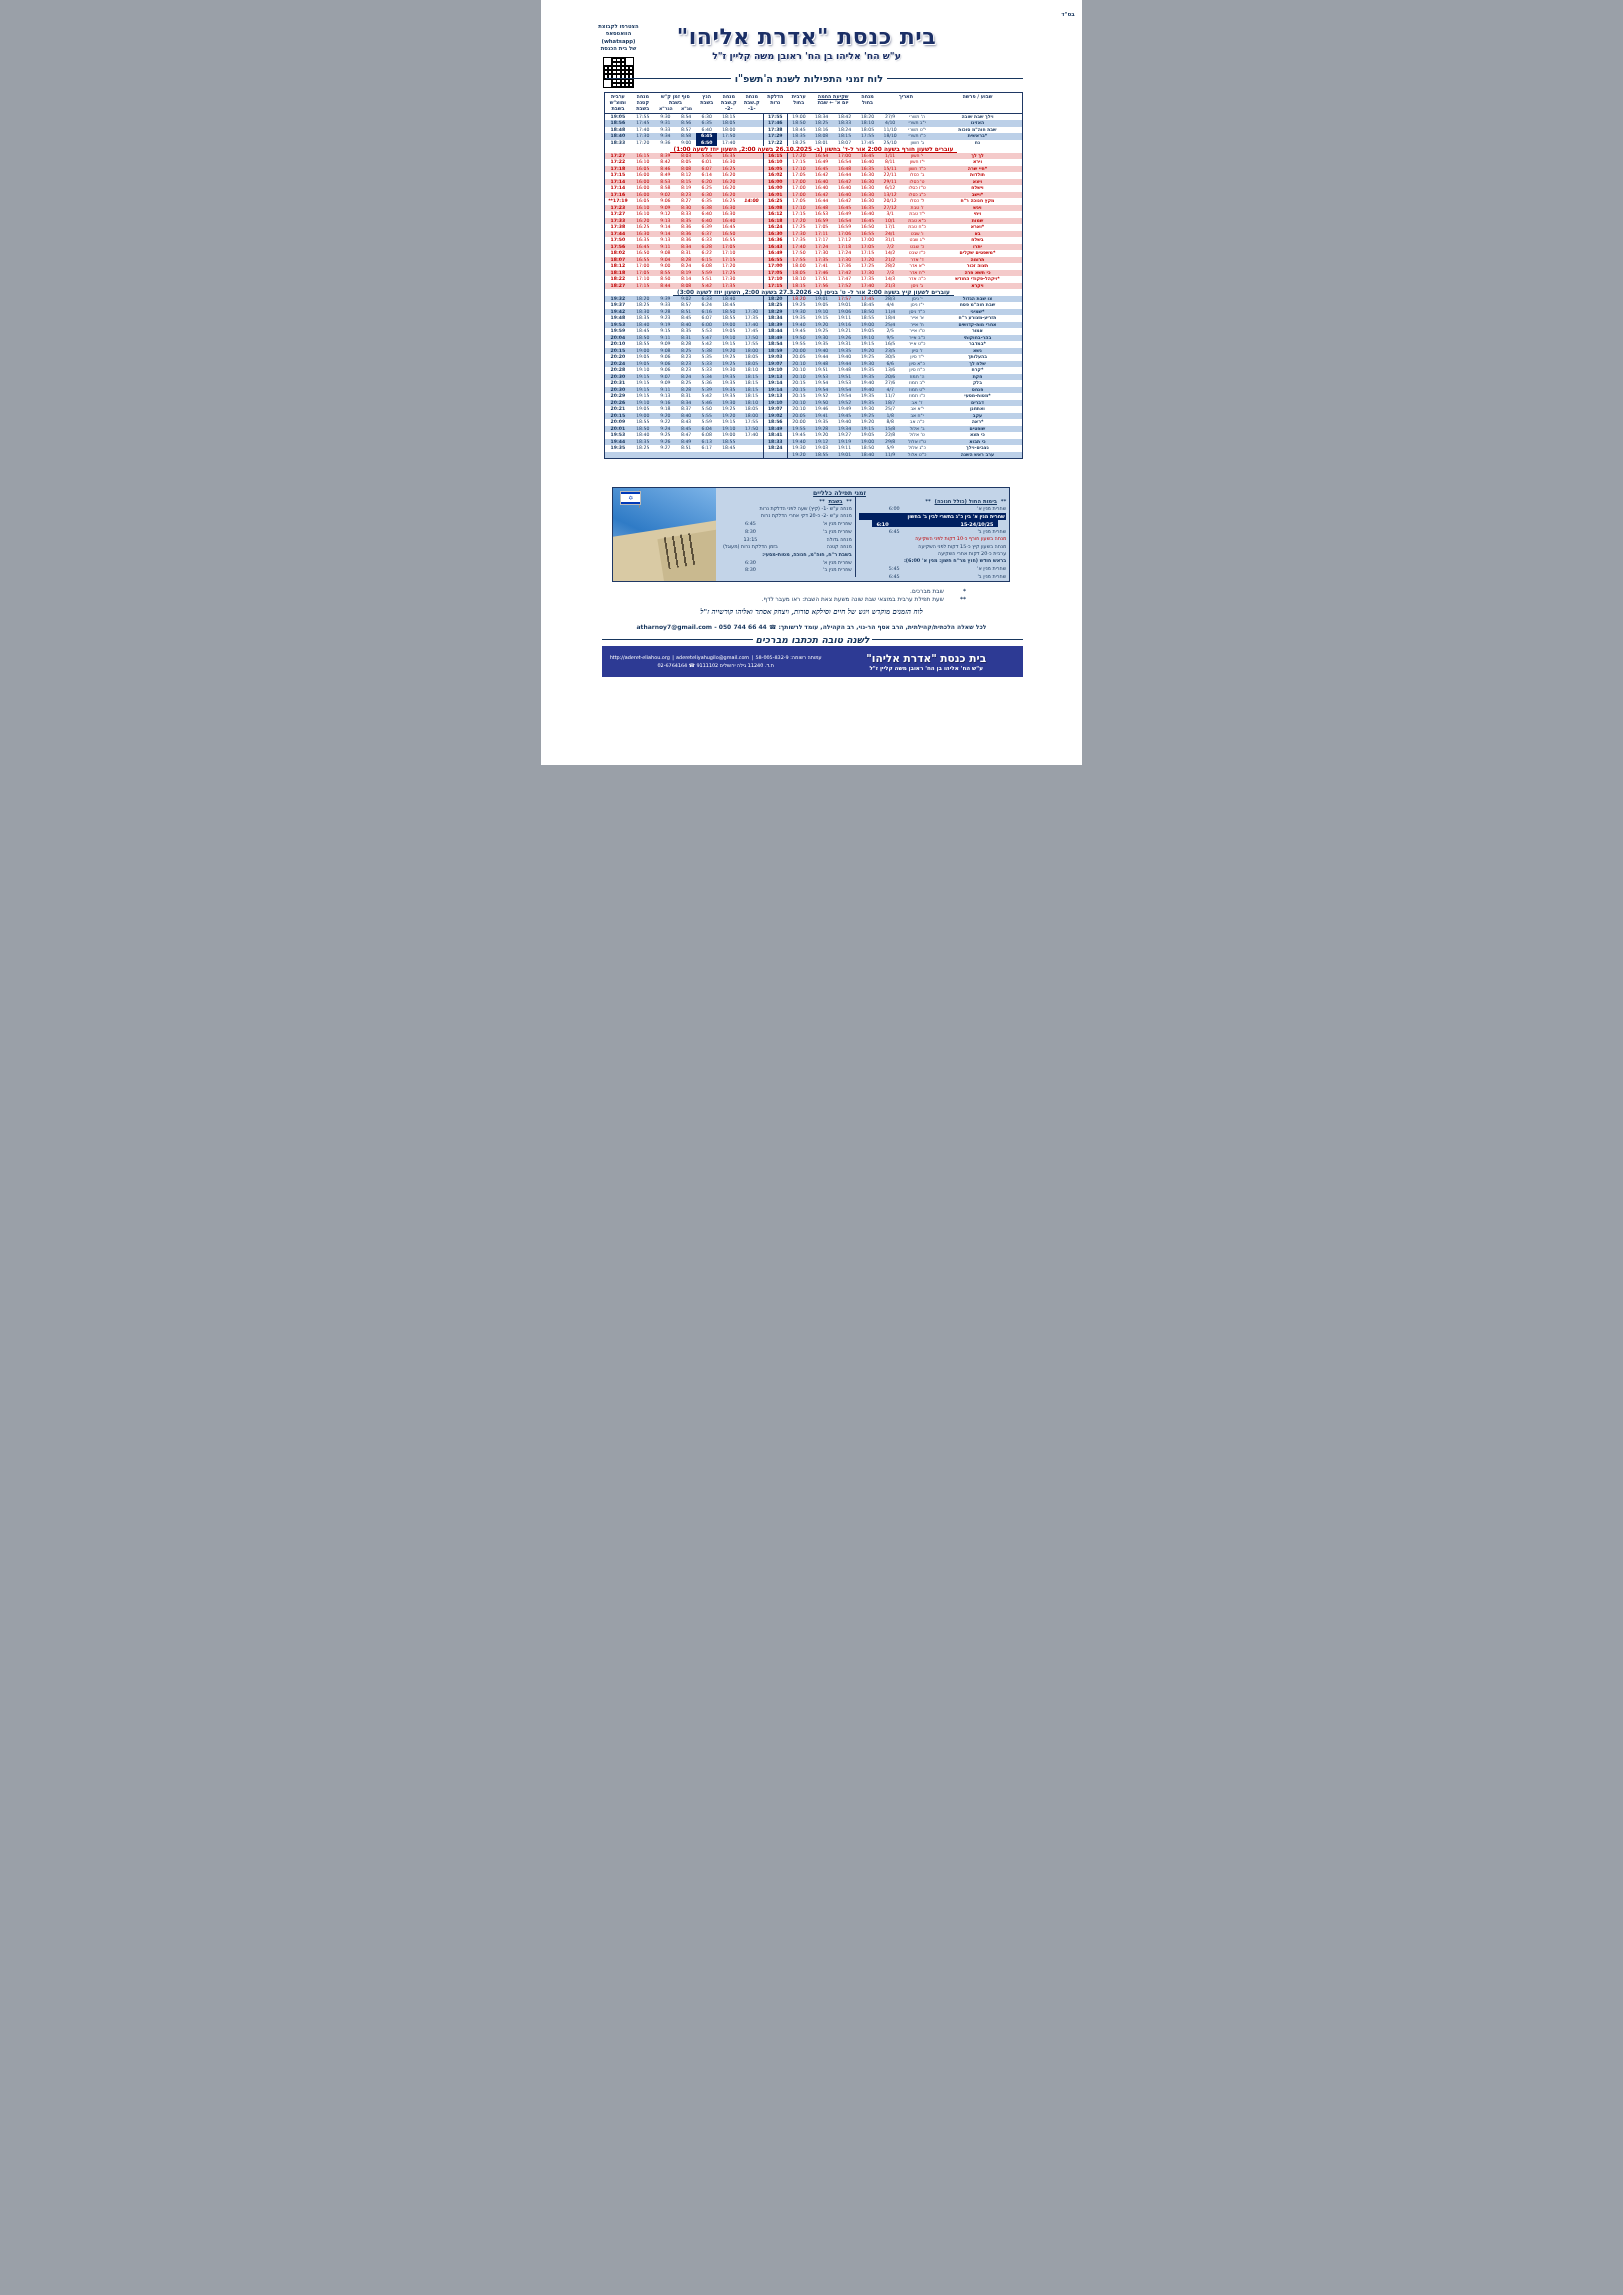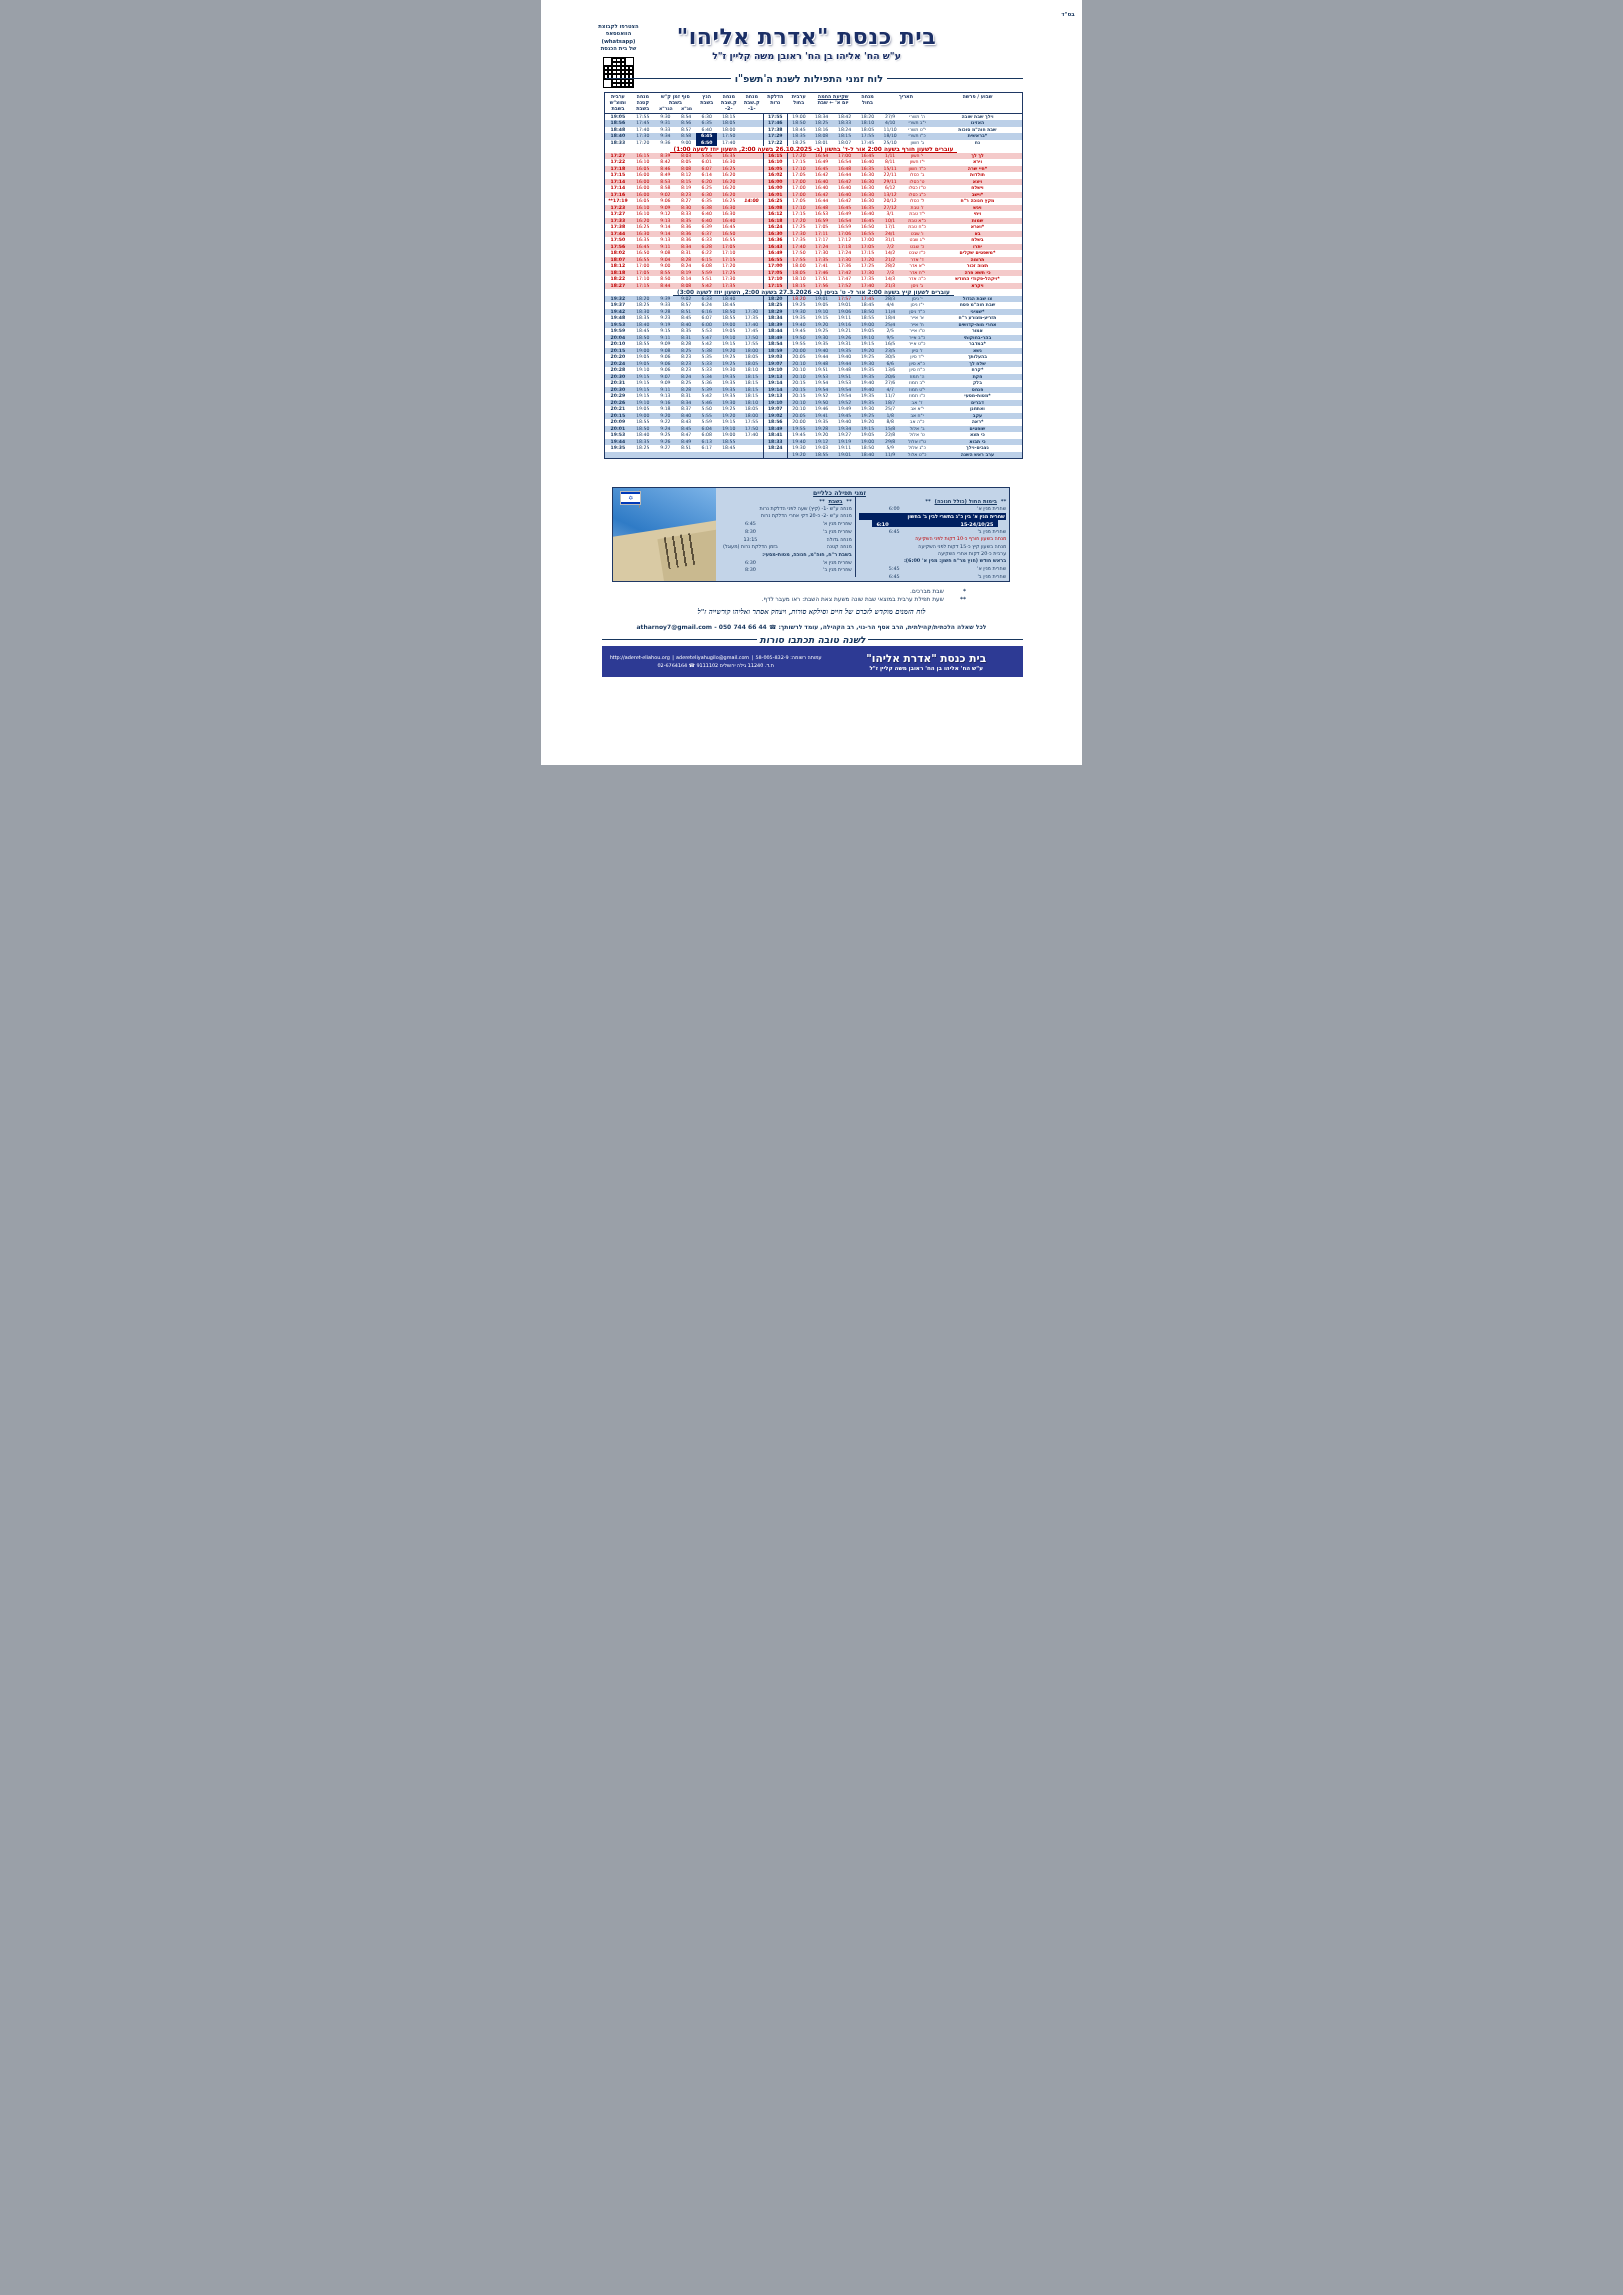--- a/index.html
+++ b/index.html
@@ -1173,31 +1173,31 @@
     <div class="fn">
       <span class="fn-mark">*</span>
       <span>שבת מברכים.</span>
     </div>
     <div class="fn">
       <span class="fn-mark">**</span>
       <span>שעת תפילת ערבית במוצאי שבת שונה משעת צאת השבת: ראו מעבר לדף.</span>
     </div>
   </div>
 
-  <div class="dedication">לוח הזמנים מוקדש לזכרם של חיים וסילקא סורות, ויצחק אסתר ואליהו קורשייה ז"ל</div>
+  <div class="dedication">לוח הזמנים מוקדש ויגש של חיים וסילקא סורות, ויצחק אסתר ואליהו קורשייה ז"ל</div>
 
   <div class="contact">
     <span>לכל שאלה הלכתית/קהילתית, הרב אסף הר-נוי, רב הקהילה, עומד לרשותך:</span>
     <span>☎</span>
     <span class="ltrspan">atharnoy7@gmail.com - 050 744 66 44</span>
   </div>
 
   <div class="greet">
     <span class="ln"></span>
-    <span>לשנה טובה תכתבו סורות</span>
+    <span>לשנה טובה תכתבו מברכים</span>
     <span class="ln"></span>
   </div>
 
   <div class="banner">
     <div class="b-right">
       <div class="b-name">בית כנסת "אדרת אליהו"</div>
       <div class="b-sub">ע"ש הח' אליהו בן הח' ראובן משה קליין ז"ל</div>
     </div>
     <div class="b-left">
       <div class="b-l1">

